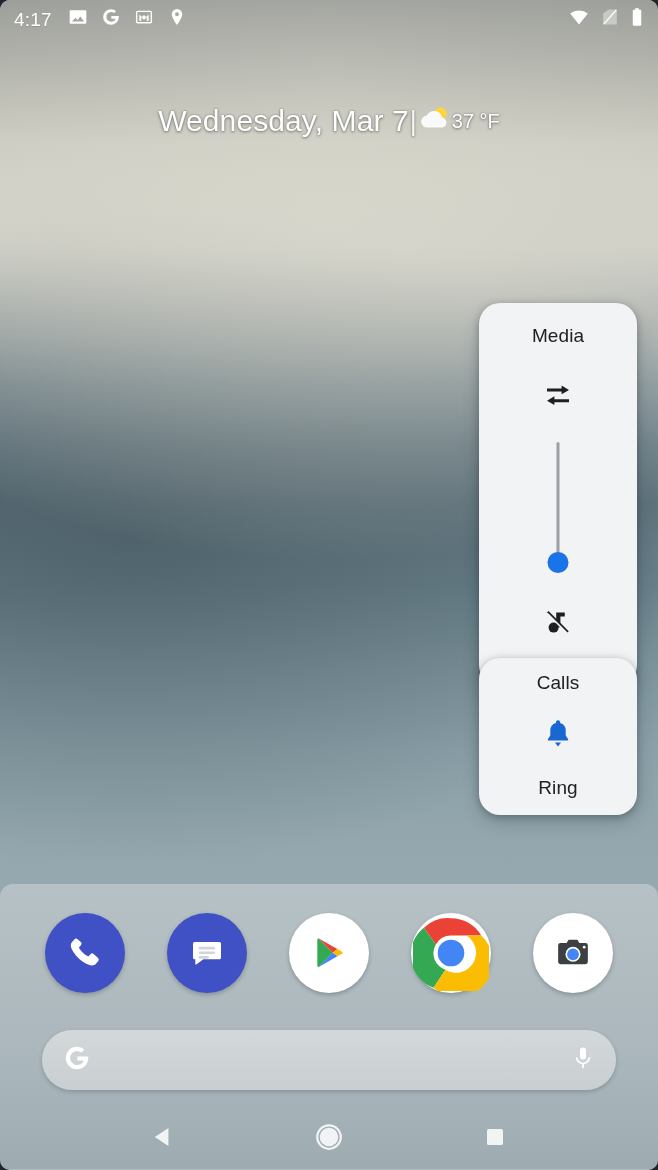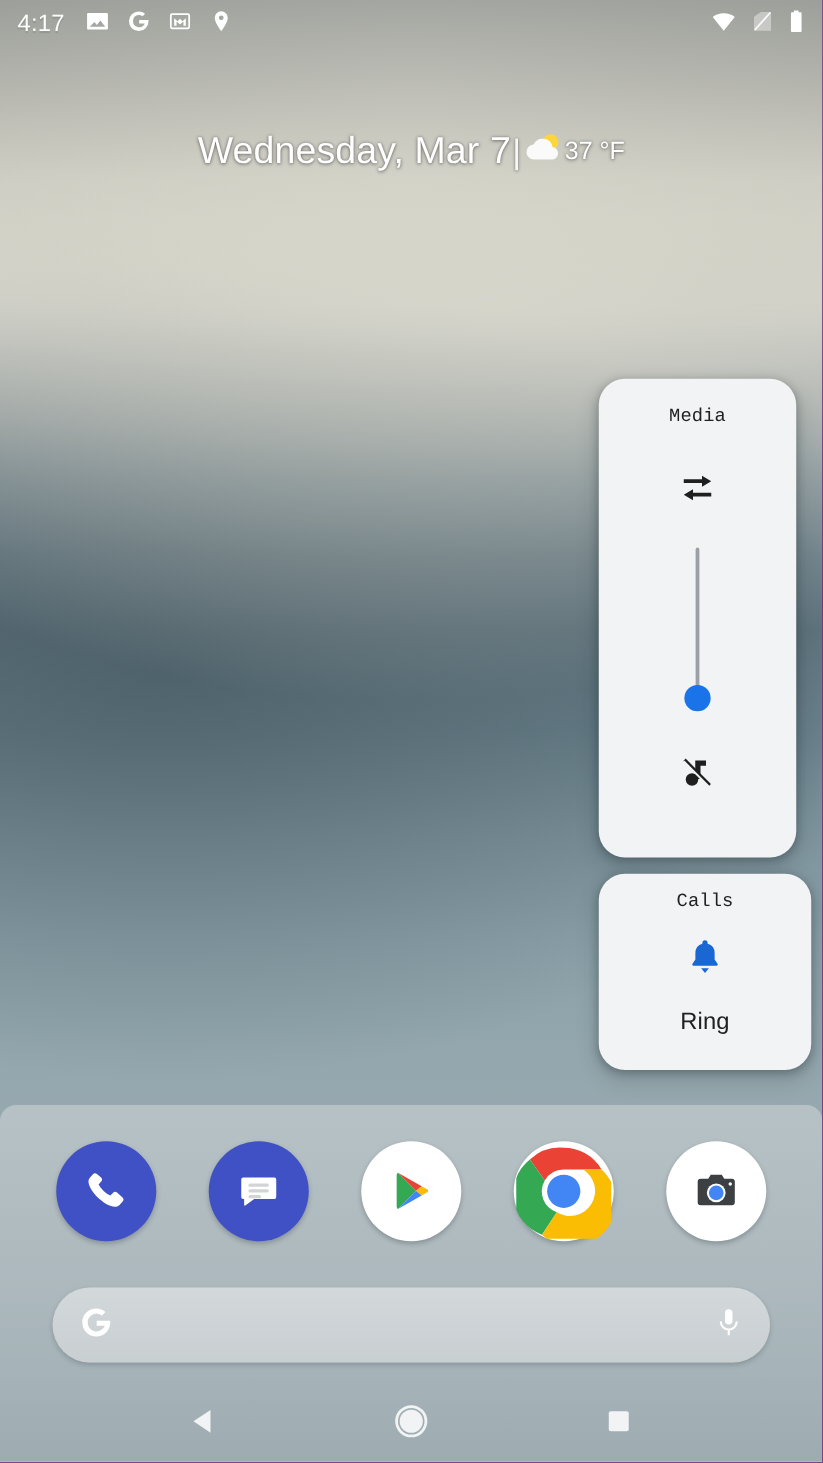--- a/index.html
+++ b/index.html
@@ -8,21 +8,22 @@
     background: #20262b;
   }
   body {
     font-family: "Liberation Sans", sans-serif;
   }
   #screen {
     position: relative;
     width: 658px;
     height: 1170px;
     overflow: hidden;
-    background: #d946ef;
+    background: #701a75;
+    border-radius: 10px;
   }
 
   
   .wallpaper {
     position: absolute;
     inset: 0;
     background:
       radial-gradient(150% 60% at 50% 6%, rgba(225,224,212,0.95) 0%, rgba(214,213,201,0.55) 35%, rgba(170,175,172,0.0) 70%),
       radial-gradient(120% 40% at 20% 46%, rgba(66,84,92,0.60) 0%, rgba(66,84,92,0.0) 70%),
       linear-gradient(180deg,
@@ -120,33 +121,32 @@
   }
   .panel-media {
     left: 479px;
     top: 303px;
     width: 158px;
     height: 383px;
     justify-content: flex-start;
   }
   .panel-calls {
     left: 479px;
-    top: 699px;
-    width: 170px;
+    top: 658px;
+    width: 158px;
     height: 157px;
     justify-content: space-between;
-    padding: 14px 0 27px;
+    padding: 14px 0 16px;
     box-sizing: border-box;
   }
   .panel-title {
-    font-size: 15px;
+    font-size: 19px;
     color: #202124;
     margin-top: 22px;
     letter-spacing: 0.1px;
-    font-family: Liberation Mono, monospace;
   }
   .panel-calls .panel-title { margin-top: 0; }
   .panel-footer-label {
     font-size: 19px;
     color: #202124;
     letter-spacing: 0.1px;
     text-align: center;
   }
   .output-switch {
     margin-top: 33px;

